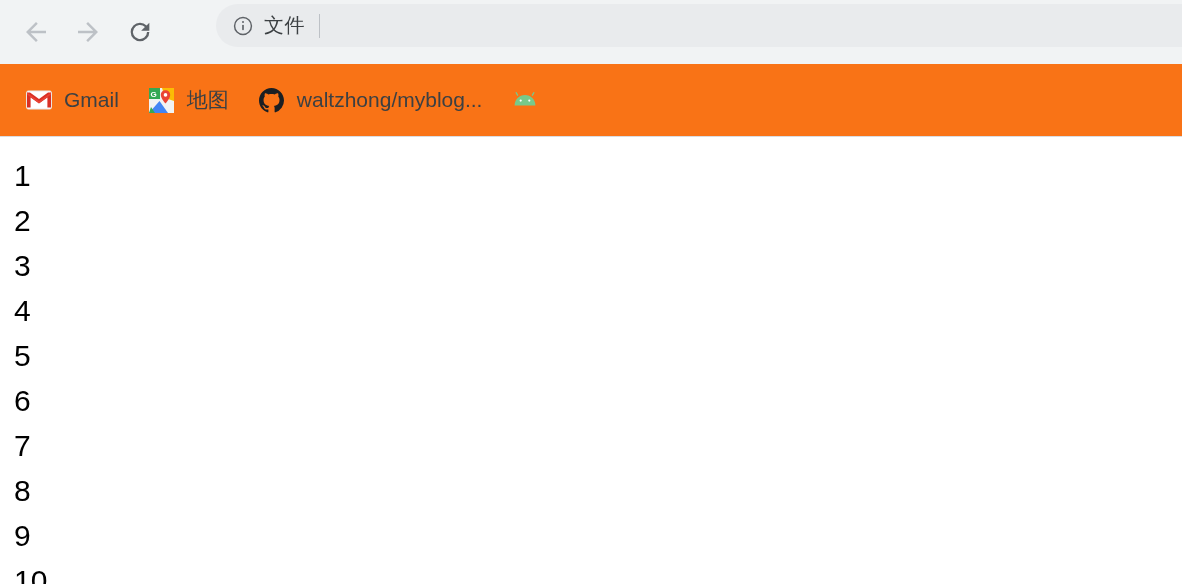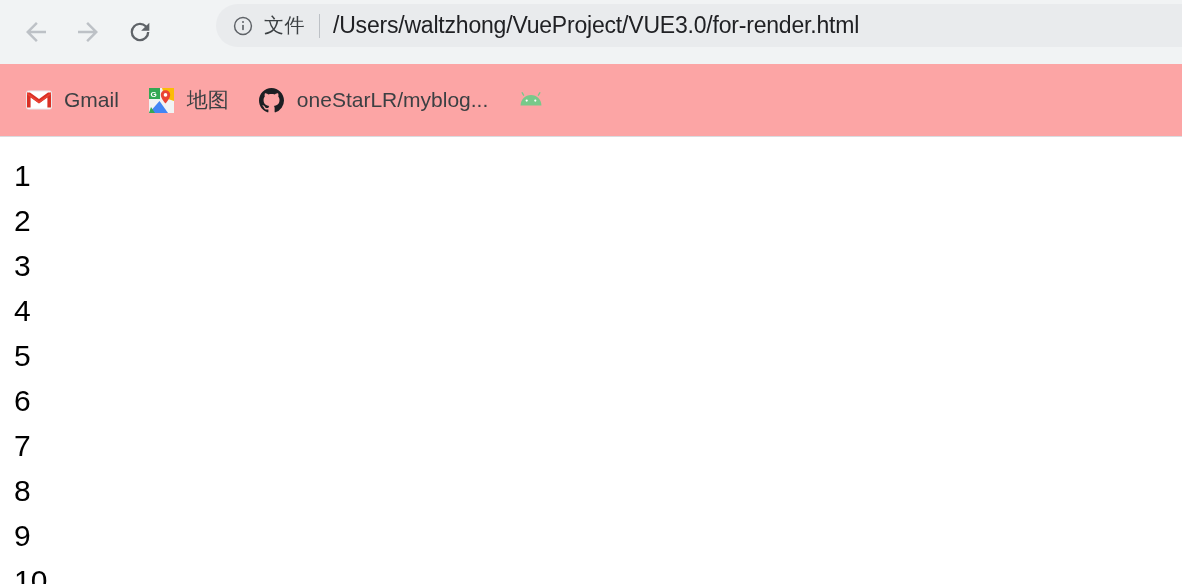--- a/index.html
+++ b/index.html
@@ -77,21 +77,21 @@
   .omni-url {
     font-size: 23px;
     color: #202124;
     white-space: nowrap;
     letter-spacing: -0.2px;
   }
 
   
   .bookmarks-bar {
     height: 73px;
-    background: #fca5a5;
+    background: #f97316;
     border-bottom: 1px solid #dadce0;
     display: flex;
     align-items: center;
     padding-left: 16px;
     box-sizing: border-box;
   }
   .bookmark {
     display: flex;
     align-items: center;
     height: 48px;
@@ -156,21 +156,20 @@
   <div class="omnibox">
     <span class="omni-info">
       <svg width="22" height="22" viewBox="0 0 24 24">
         <circle cx="12" cy="12" r="9.2" fill="none" stroke="#5f6368" stroke-width="1.6"></circle>
         <rect x="11.1" y="10.6" width="1.8" height="6.1" rx=".9" fill="#5f6368"></rect>
         <circle cx="12" cy="7.7" r="1.1" fill="#5f6368"></circle>
       </svg>
     </span>
     <span class="omni-scheme">文件</span>
     <span class="omni-divider"></span>
-    <span class="omni-url">/Users/waltzhong/VueProject/VUE3.0/for-render.html</span>
   </div>
 </div>
 
 <div class="bookmarks-bar">
 
   <div class="bookmark">
     <span class="bm-icon">
       <svg width="26" height="20" viewBox="0 0 26 20">
         <rect x="0.6" y="1" width="24.8" height="18" rx="1.6" fill="#ffffff" stroke="#e8eaed" stroke-width="1"></rect>
         <path d="M1 2.6v15h3.6V7.6L13 13.5l8.4-5.9v10h3.6v-15h-3l-9 6.4-9-6.4z" fill="#d93025"></path>
@@ -198,21 +197,21 @@
     </span>
     <span class="bm-label">地图</span>
   </div>
 
   <div class="bookmark">
     <span class="bm-icon">
       <svg width="25" height="25" viewBox="0 0 16 16">
         <path fill="#1b1f23" d="M8 0C3.58 0 0 3.58 0 8c0 3.54 2.29 6.53 5.47 7.59.4.07.55-.17.55-.38 0-.19-.01-.82-.01-1.49-2.01.37-2.53-.49-2.69-.94-.09-.23-.48-.94-.82-1.13-.28-.15-.68-.52-.01-.53.63-.01 1.08.58 1.23.82.72 1.21 1.87.87 2.33.66.07-.52.28-.87.51-1.07-1.78-.2-3.64-.89-3.64-3.95 0-.87.31-1.59.82-2.15-.08-.2-.36-1.02.08-2.12 0 0 .67-.21 2.2.82.64-.18 1.32-.27 2-.27s1.36.09 2 .27c1.53-1.04 2.2-.82 2.2-.82.44 1.1.16 1.92.08 2.12.51.56.82 1.27.82 2.15 0 3.07-1.87 3.75-3.65 3.95.29.25.54.73.54 1.48 0 1.07-.01 1.93-.01 2.2 0 .21.15.46.55.38A8.01 8.01 0 0016 8c0-4.42-3.58-8-8-8z"></path>
       </svg>
     </span>
-    <span class="bm-label">oneStarLR/myblog...</span>
+    <span class="bm-label">waltzhong/myblog...</span>
   </div>
 
   <div class="bookmark">
     <span class="bm-icon">
       <svg width="26" height="18" viewBox="0 0 26 18">
         <path d="M5.6 4.2L4.1 1.7" stroke="#78c98a" stroke-width="1.3" stroke-linecap="round" fill="none"></path>
         <path d="M20.4 4.2l1.5-2.5" stroke="#78c98a" stroke-width="1.3" stroke-linecap="round" fill="none"></path>
         <path d="M2.6 14.4C2.6 8.6 7.2 4 13 4s10.4 4.6 10.4 10.4z" fill="#78c98a"></path>
         <circle cx="8.7" cy="9.6" r="1.1" fill="#ffffff"></circle>
         <circle cx="17.3" cy="9.6" r="1.1" fill="#ffffff"></circle>

